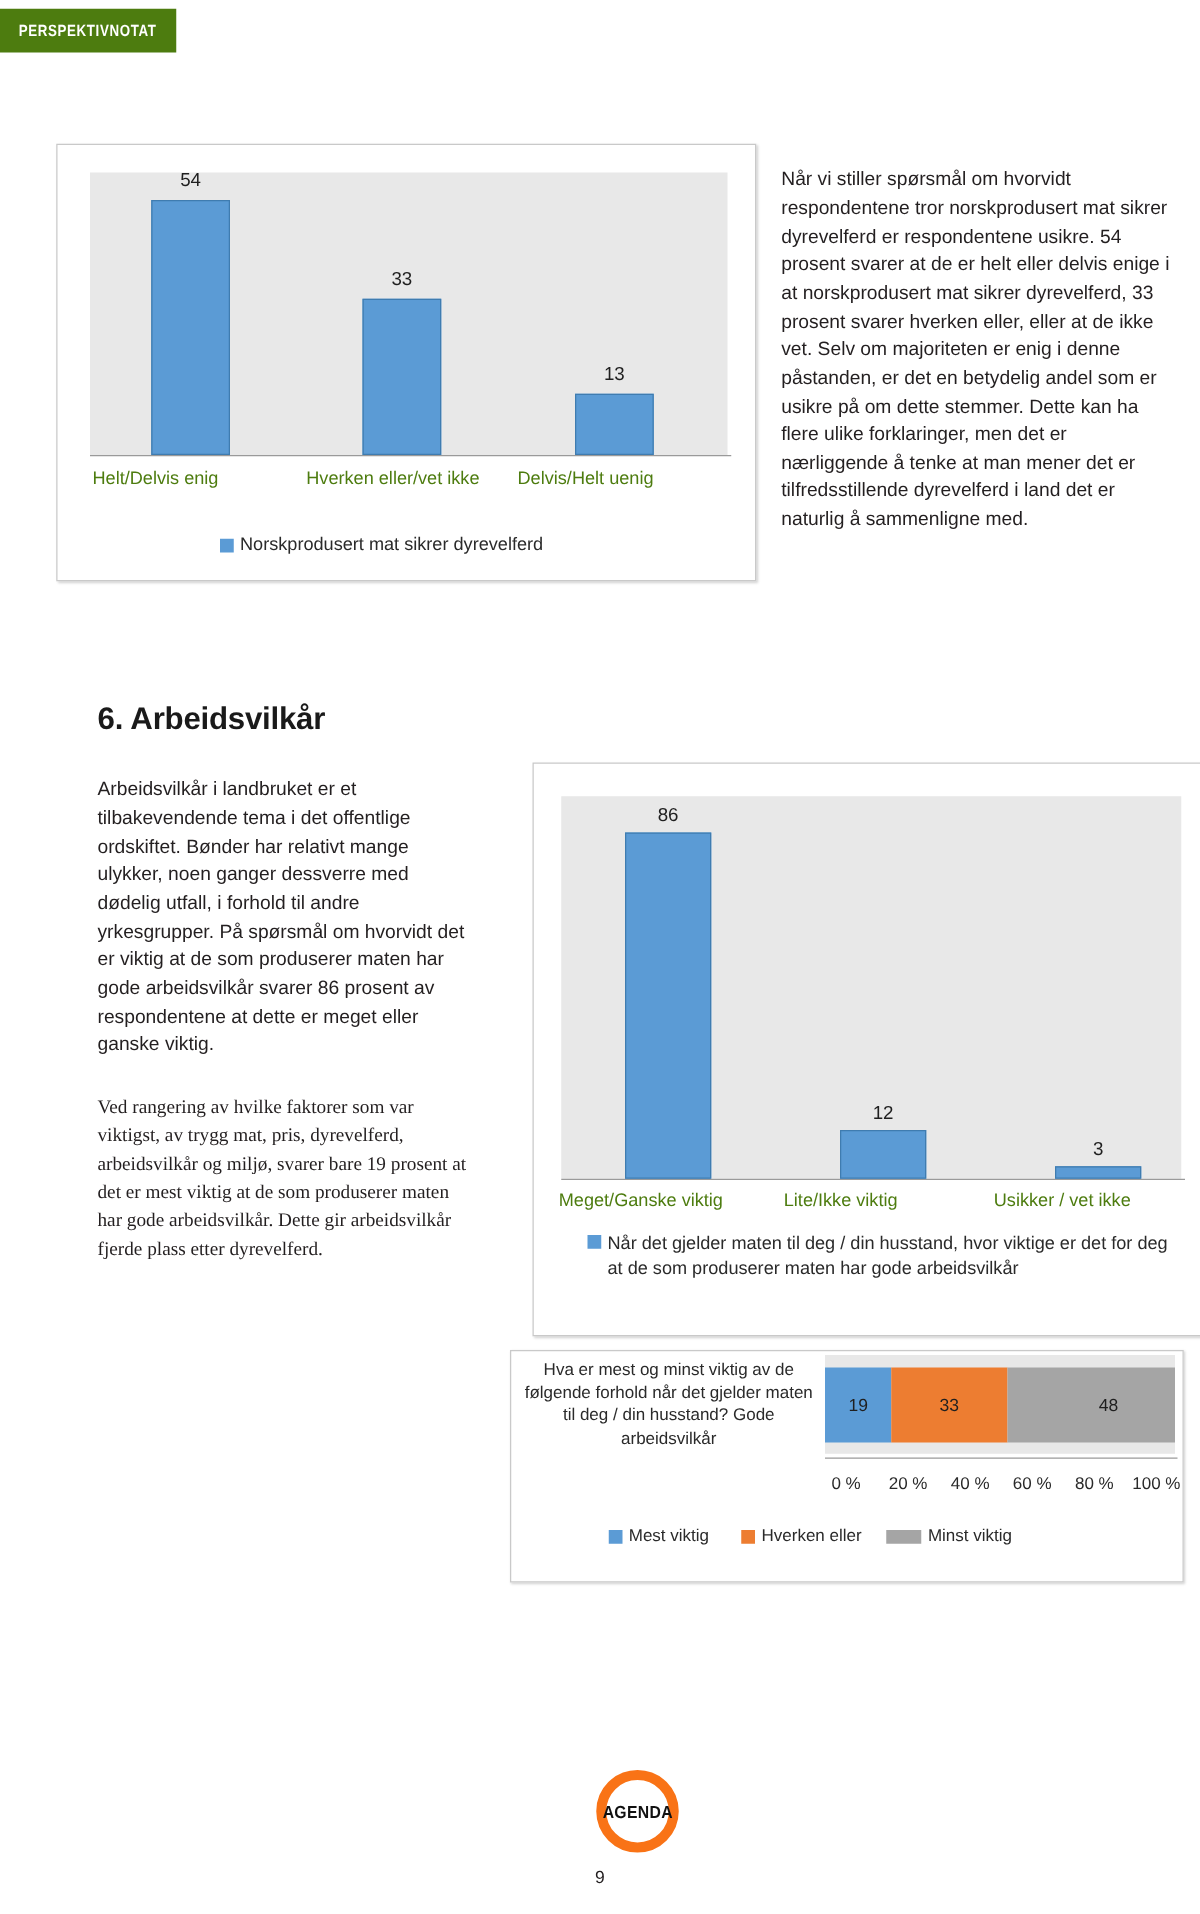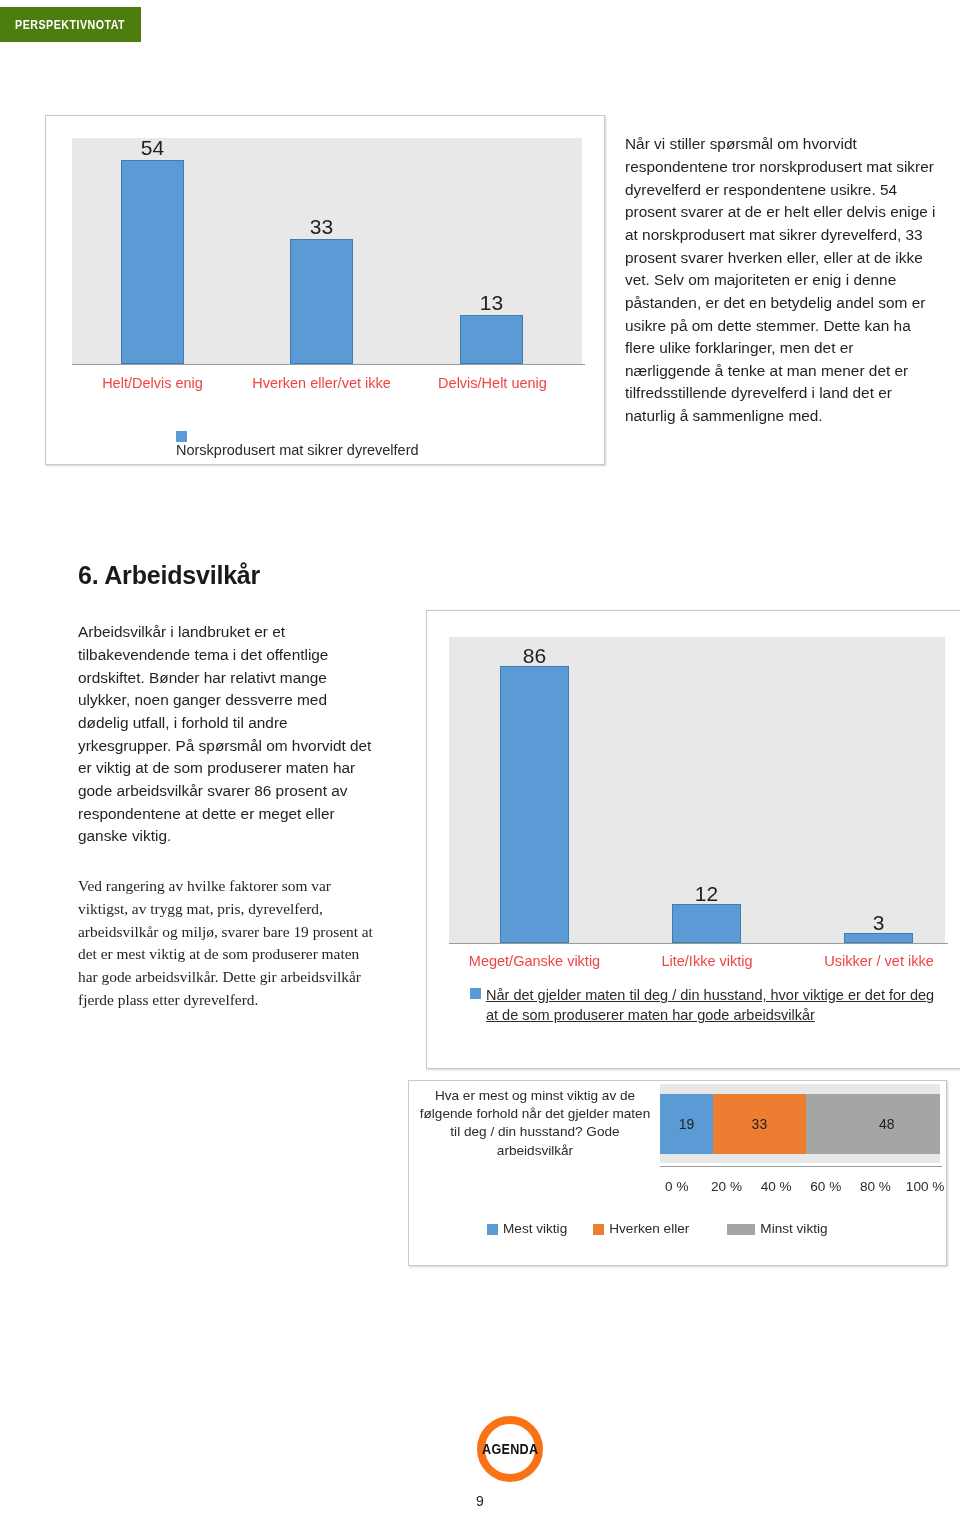--- a/index.html
+++ b/index.html
@@ -54,31 +54,30 @@
     height: 1px;
     background: #9a9a9a;
   }
   .bar {
     position: absolute;
     background: #5b9bd5;
     border: 1px solid #3f7cb0;
   }
   .bar-value {
     position: absolute;
-    font-size: 21px;
+    font-size: 15px;
     color: #1f1f1f;
     text-align: center;
     font-family: "Liberation Sans", sans-serif;
     font-weight: 500;
   }
   .cat-label {
     position: absolute;
     font-size: 14.5px;
-    color: #ef4444;
-    text-align: center;
+    color: #4d7c0f;
     line-height: 1.35;
     font-family: "Liberation Sans", sans-serif;
   }
   .legend-row {
     position: absolute;
     display: flex;
     align-items: flex-start;
     font-size: 14.5px;
     color: #2a2a2a;
     font-family: "Liberation Sans", sans-serif;
@@ -191,21 +190,21 @@
   <div class="bar" style="left:414px; top:199px; width:63px; height:49px;"></div>
 
   <div class="bar-value" style="left:75px; top:20px; width:63px;">54</div>
   <div class="bar-value" style="left:244px; top:99px; width:63px;">33</div>
   <div class="bar-value" style="left:414px; top:175px; width:63px;">13</div>
 
   <div class="cat-label" style="left:28px; top:258px; width:157px;">Helt/Delvis enig</div>
   <div class="cat-label" style="left:199px; top:258px; width:153px;">Hverken eller/vet ikke</div>
   <div class="cat-label" style="left:368px; top:258px; width:157px;">Delvis/Helt uenig</div>
 
-  <div class="legend-row" style="left:130px; top:312px; width:420px;flex-direction:column;">
+  <div class="legend-row" style="left:130px; top:312px; width:420px;">
     <div class="legend-swatch sw-blue"></div>
     <div>Norskprodusert mat sikrer dyrevelferd</div>
   </div>
 </div>
 
 <p class="body-text" style="left:625px; top:118px; width:314px;">Når vi stiller spørsmål om hvorvidt respondentene tror norskprodusert mat sikrer dyrevelferd er respondentene usikre. 54 prosent svarer at de er helt eller delvis enige i at norskprodusert mat sikrer dyrevelferd, 33 prosent svarer hverken eller, eller at de ikke vet. Selv om majoriteten er enig i denne påstanden, er det en betydelig andel som er usikre på om dette stemmer. Dette kan ha flere ulike forklaringer, men det er nærliggende å tenke at man mener det er tilfredsstillende dyrevelferd i land det er naturlig å sammenligne med.</p>
 
 <h2 class="section-title" style="left:78px; top:540px;">6. Arbeidsvilkår</h2>
 
 <p class="body-text" style="left:78px; top:606px; width:300px;">Arbeidsvilkår i landbruket er et tilbakevendende tema i det offentlige ordskiftet. Bønder har relativt mange ulykker, noen ganger dessverre med dødelig utfall, i forhold til andre yrkesgrupper. På spørsmål om hvorvidt det er viktig at de som produserer maten har gode arbeidsvilkår svarer 86 prosent av respondentene at dette er meget eller ganske viktig.</p>
@@ -225,21 +224,21 @@
   <div class="bar-value" style="left:73px; top:33px; width:69px;">86</div>
   <div class="bar-value" style="left:245px; top:271px; width:69px;">12</div>
   <div class="bar-value" style="left:417px; top:300px; width:69px;">3</div>
 
   <div class="cat-label" style="left:20px; top:341px; width:175px;">Meget/Ganske viktig</div>
   <div class="cat-label" style="left:200px; top:341px; width:160px;">Lite/Ikke viktig</div>
   <div class="cat-label" style="left:368px; top:341px; width:168px;">Usikker / vet ikke</div>
 
   <div class="legend-row" style="left:43px; top:374px; width:470px;">
     <div class="legend-swatch sw-blue"></div>
-    <div style="line-height:1.38;text-decoration:underline;">Når det gjelder maten til deg / din husstand, hvor viktige er det for deg at de som produserer maten har gode arbeidsvilkår</div>
+    <div style="line-height:1.38;">Når det gjelder maten til deg / din husstand, hvor viktige er det for deg at de som produserer maten har gode arbeidsvilkår</div>
   </div>
 </div>
 
 <div class="chart-frame" style="left:408px; top:1080px; width:539px; height:186px;">
 
   <div class="stack-label" style="left:6px; top:6px; width:240px;">Hva er mest og minst viktig av de følgende forhold når det gjelder maten til deg / din husstand? Gode arbeidsvilkår</div>
 
   <div class="plot-area" style="left:251px; top:3px; width:280px; height:79px;"></div>
 
   <div class="stack-track" style="left:251px; top:13px; width:280px; height:60px;">
@@ -262,21 +261,21 @@
     <span>40 %</span>
     <span>60 %</span>
     <span>80 %</span>
     <span>100 %</span>
   </div>
 
   <div class="legend-row" style="left:78px; top:140px; width:440px; font-size:13.6px;">
     <div class="legend-swatch sw-blue"></div>
     <div style="margin-right:26px;">Mest viktig</div>
     <div class="legend-swatch sw-orange"></div>
-    <div style="margin-right:38px;">Hverken eller</div>
+    <div style="margin-right:20px;">Hverken eller</div>
     <div class="legend-swatch sw-gray"></div>
     <div>Minst viktig</div>
   </div>
 </div>
 
 <div class="agenda-logo">
   <span>AGENDA</span>
 </div>
 <div class="page-number">9</div>
 

